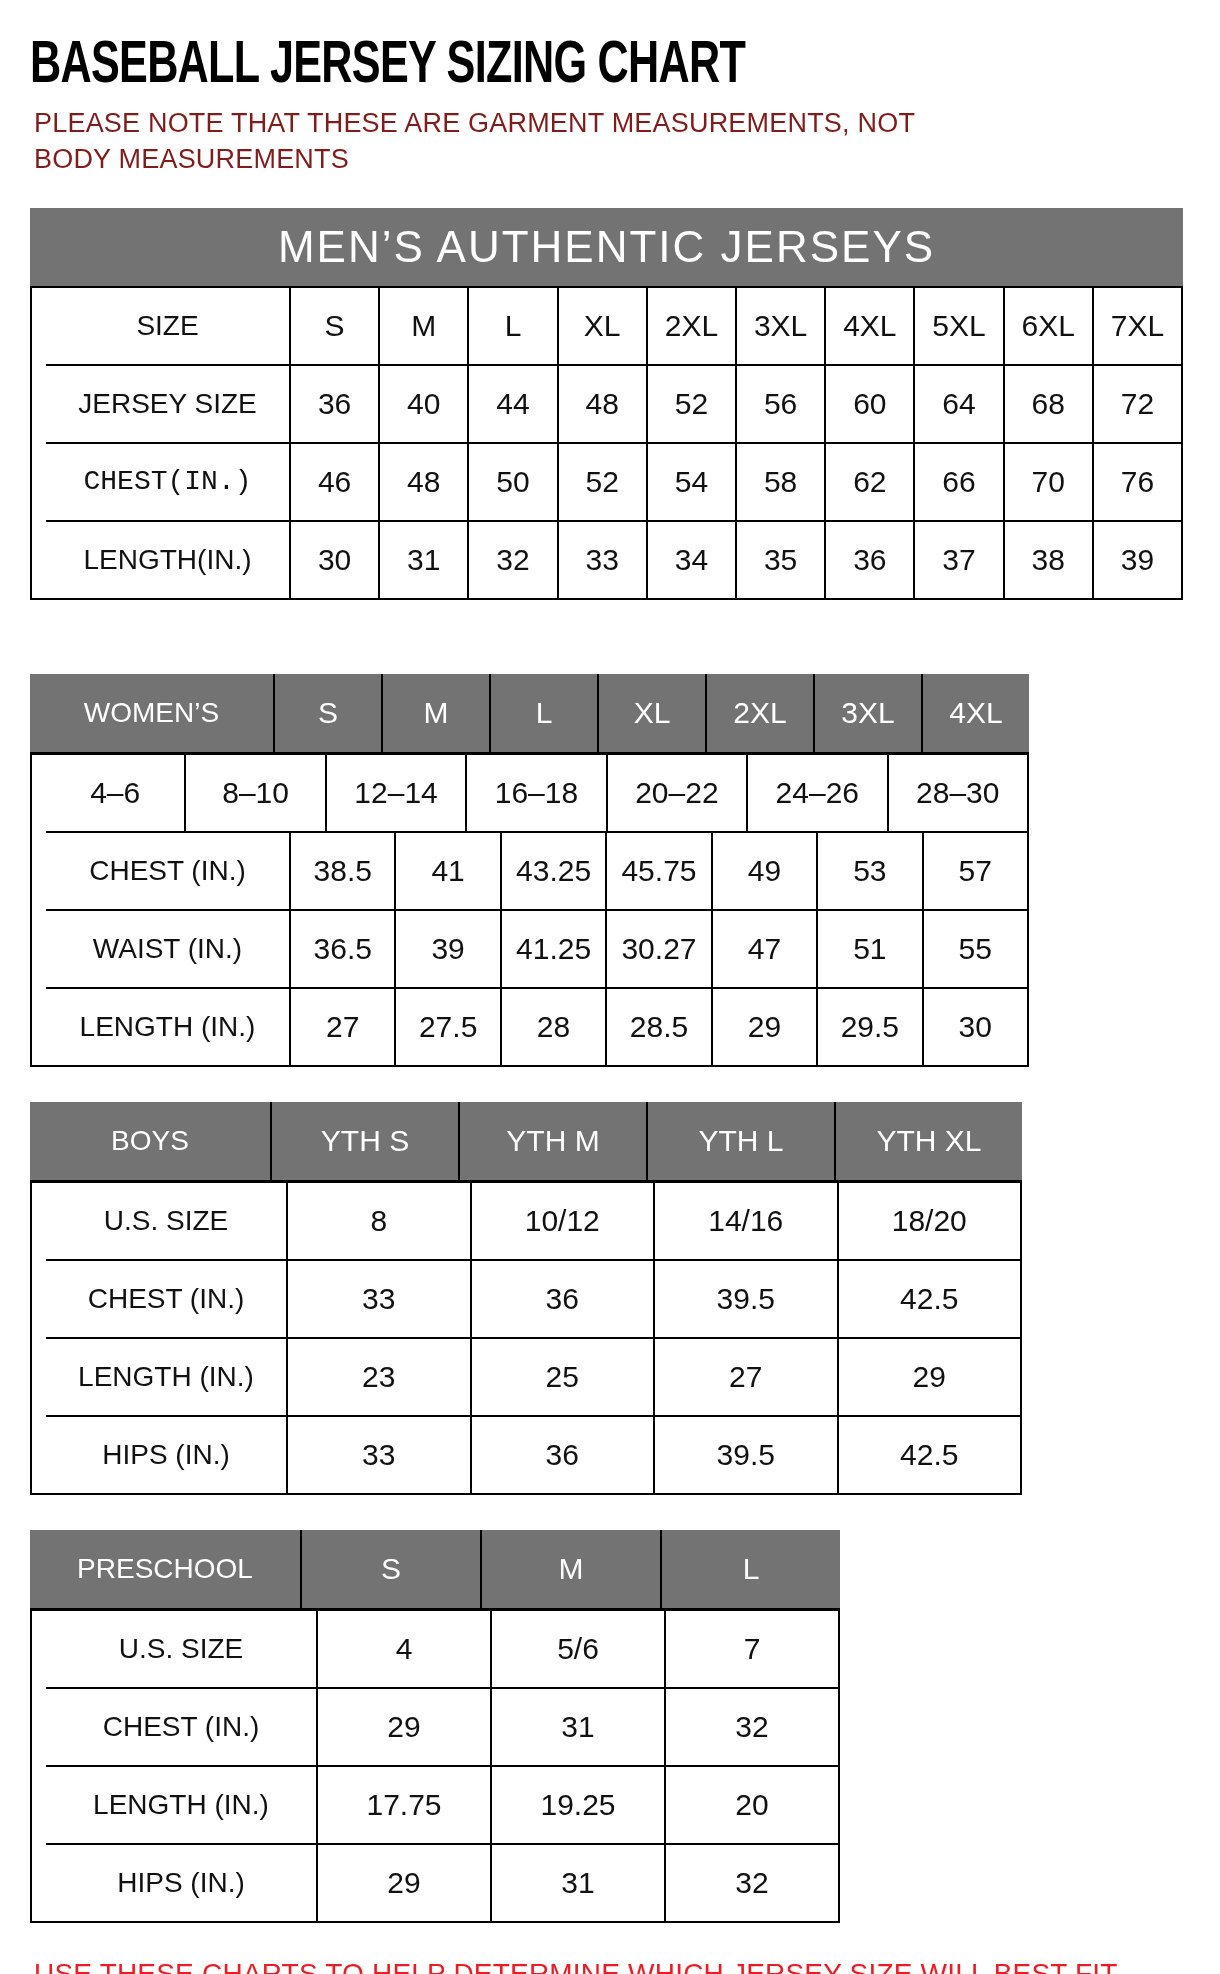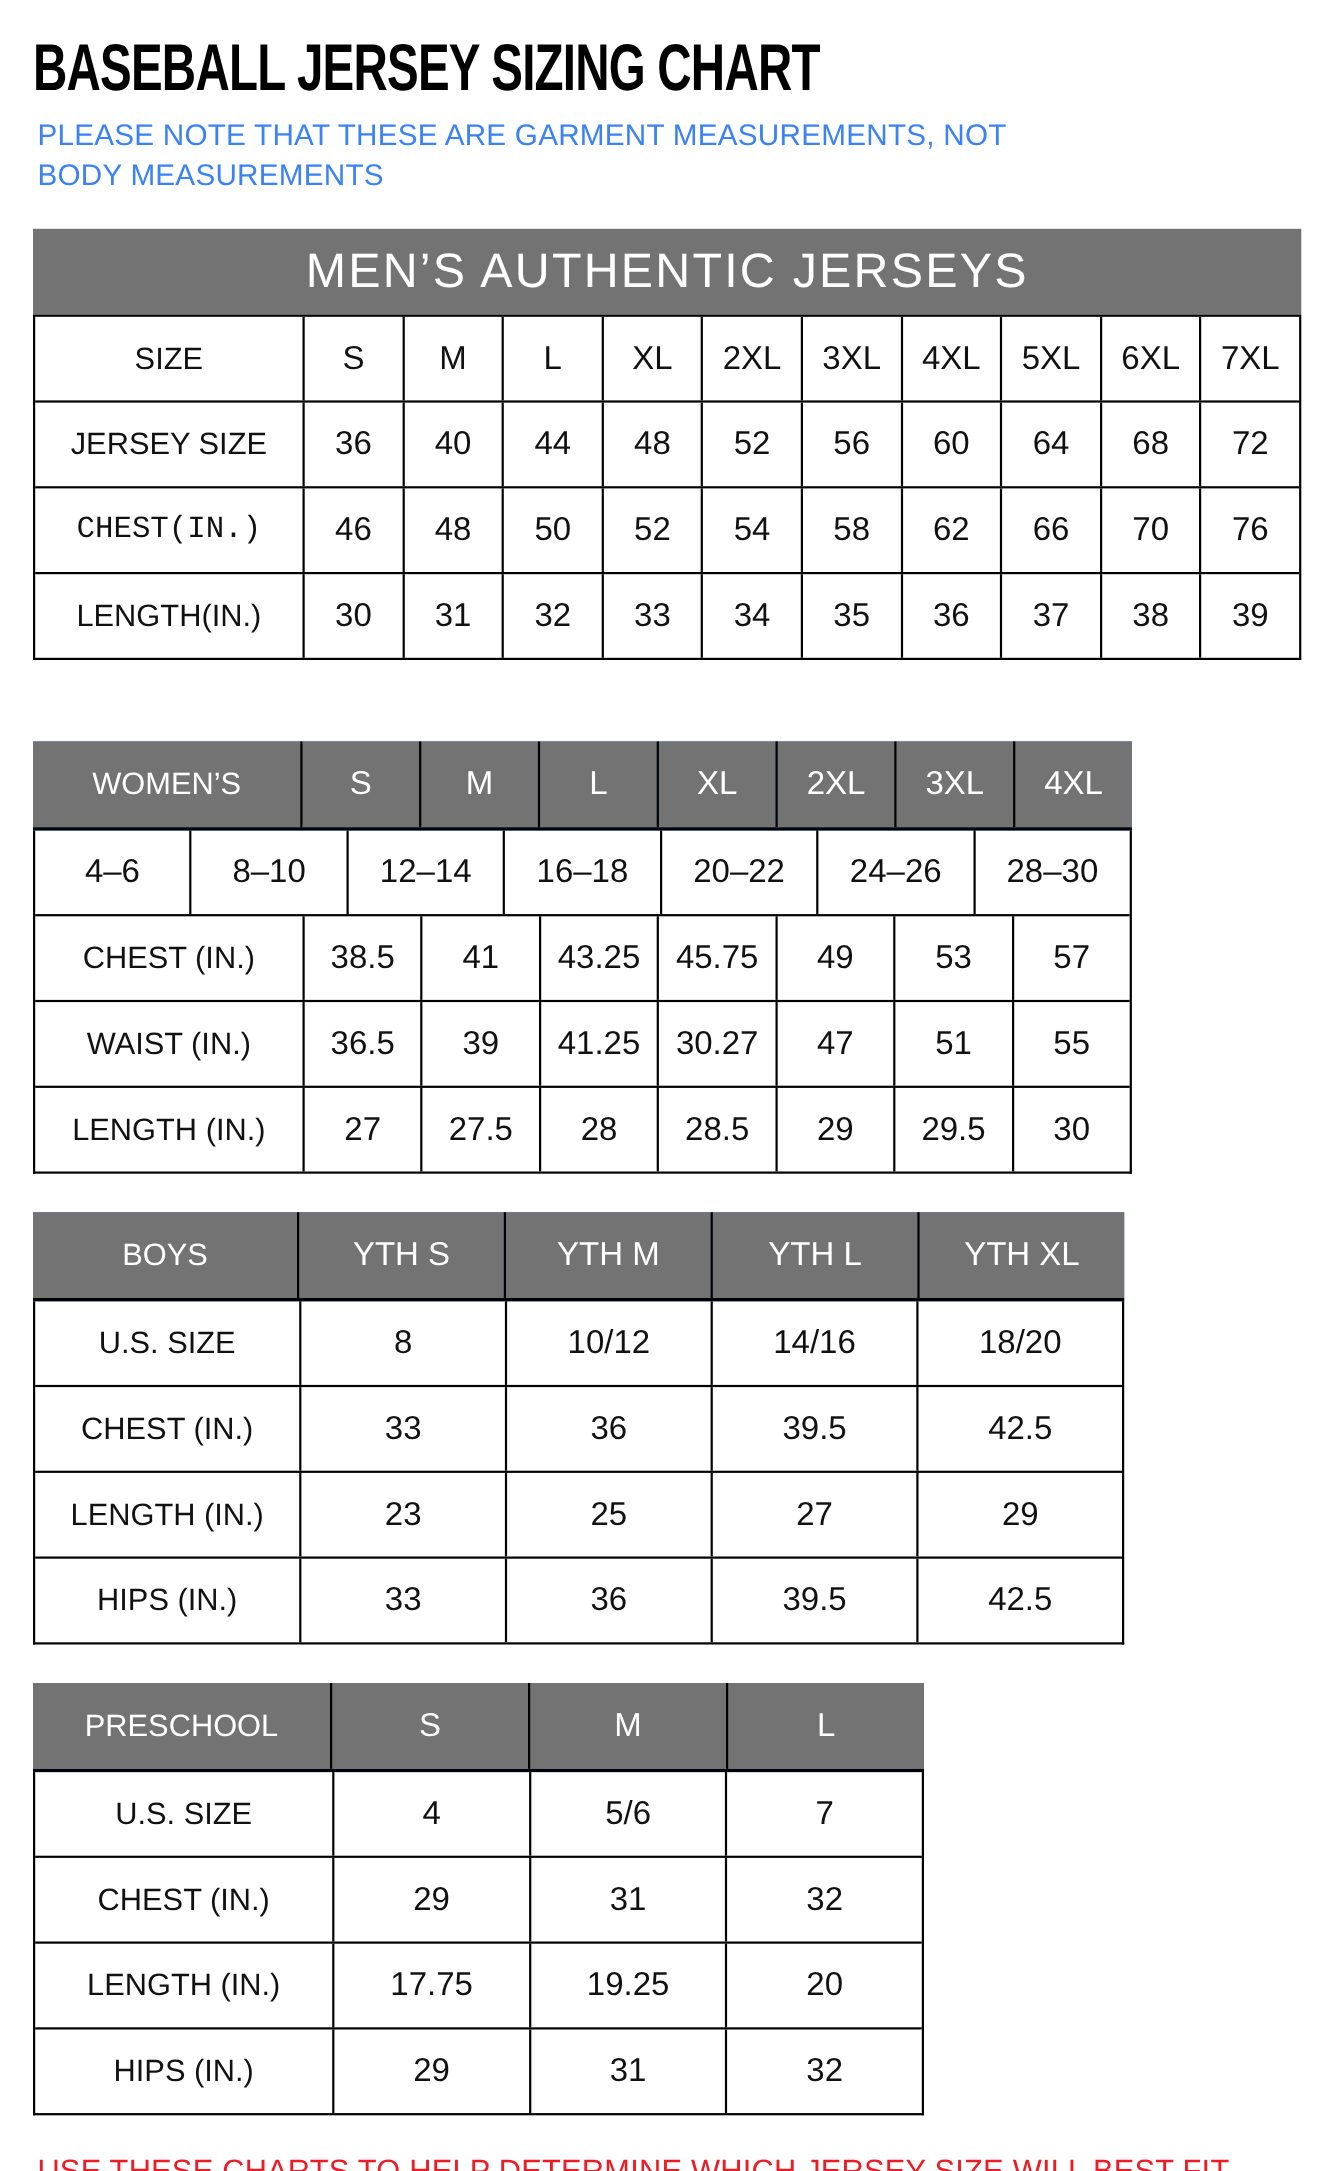--- a/index.html
+++ b/index.html
@@ -11,34 +11,34 @@
   .title{
     margin:6px 0 14px 0;
     font-size:60px;font-weight:800;line-height:1.0;
     letter-spacing:-1px;white-space:nowrap;
     transform:scaleX(0.72);transform-origin:left center;
     color:#000;
   }
   .note{
     max-width:930px;margin:0 0 30px 4px;
     font-size:27px;line-height:1.33;letter-spacing:.2px;
-    color:#3b82f6;
+    color:#7f1d1d;
   }
   .size-table{margin:0 0 35px 0;}
   #table-mens{margin-bottom:74px;}
   .banner{
     height:78px;display:flex;align-items:center;justify-content:center;
     background:#737373;color:#fff;font-size:44px;letter-spacing:2px;
   }
   .ghead{
     display:flex;height:78px;border-bottom:3px solid #000;background:#3b82f6;
   }
   .ghead .cell{background:#737373;color:#fff;font-size:30px;}
   .ghead .cell + .cell{border-left:2px solid #000;}
-  .grid{border:2px solid #000;box-sizing:border-box;}
+  .grid{border:2px solid #000;box-sizing:border-box;padding-left:14px;}
   .grid.no-top{border-top:none;}
   .row{display:flex;height:76px;}
   .row + .row{border-top:2px solid #000;}
   .cell{
     flex:1 1 0;display:flex;align-items:center;justify-content:center;
     box-sizing:border-box;font-size:30px;text-align:center;
     white-space:pre-line;line-height:1.12;
   }
   .grid .cell + .cell{border-left:2px solid #000;}
   .cell.label{flex:0 0 auto;font-size:28px;}

